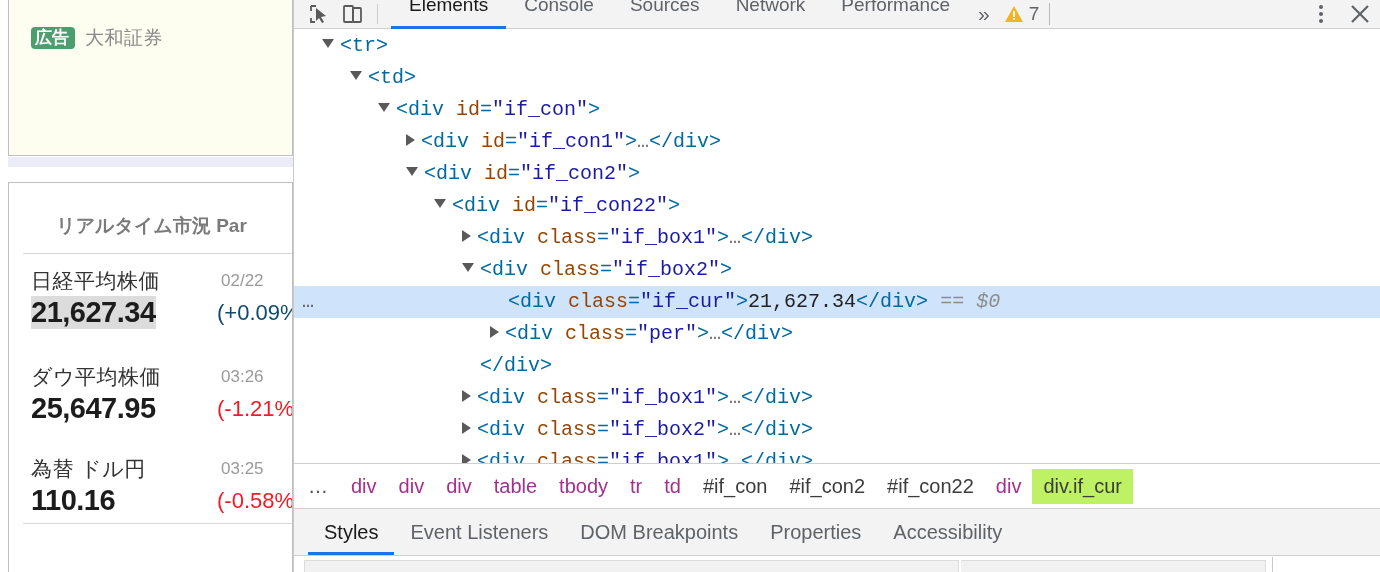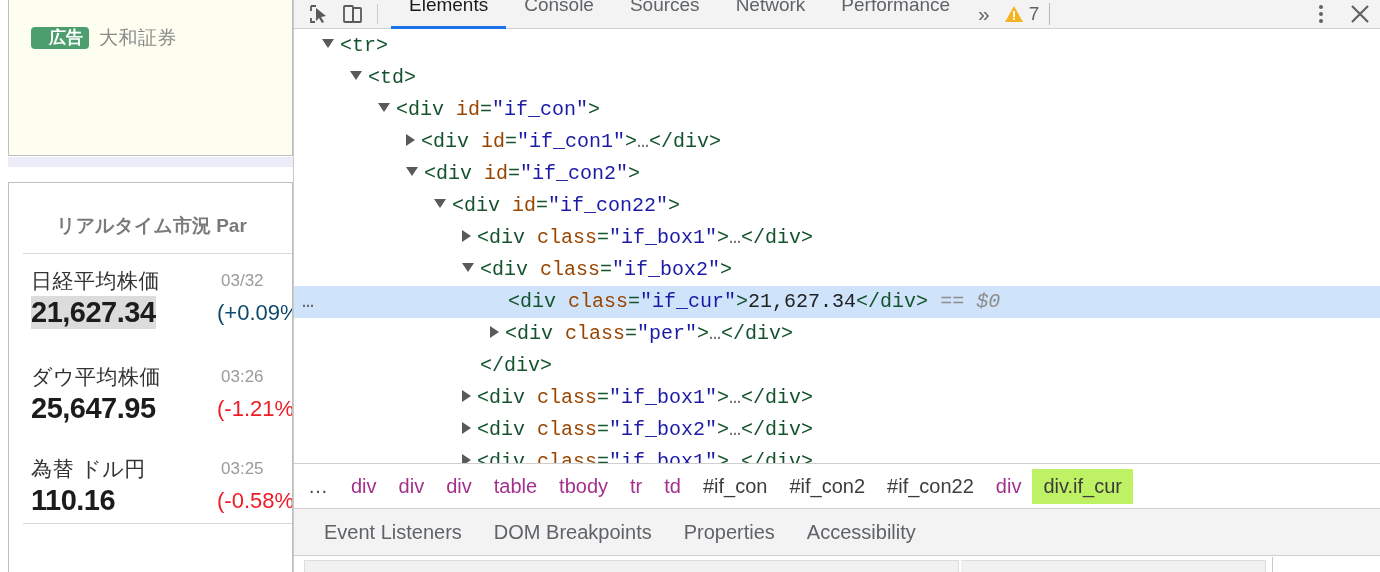--- a/index.html
+++ b/index.html
@@ -31,21 +31,21 @@
   }
   .ad-row {
     position: absolute; left: 22px; top: 36px;
     display: flex; align-items: center; gap: 10px;
   }
   .ad-badge {
     background: #4c9e6f;
     color: #ffffff;
     font-size: 17px;
     font-weight: 700;
-    padding: 2px 6px 3px 18px;
+    padding: 2px 6px 3px 4px;
     border-radius: 4px;
     line-height: 1.05;
     letter-spacing: 0px;
   }
   .ad-label {
     color: #8a8a8a;
     font-size: 19px;
     letter-spacing: 0.5px;
   }
   .ad-strip {
@@ -204,21 +204,21 @@
     border-left: 6px solid transparent;
     border-right: 6px solid transparent;
     border-top: 9px solid #5a5a5a;
   }
   .arrow.right {
     border-top: 6px solid transparent;
     border-bottom: 6px solid transparent;
     border-left: 9px solid #5a5a5a;
   }
   .arrow.blank { border: none; width: 12px; height: 9px; }
-  .tg  { color: #14532d; }   
+  .tg  { color: #0369a1; }   
   .at  { color: #994500; }   
   .av  { color: #1a1aa6; }   
   .txt { color: #222222; }   
   .dots-inline { color: #6a6a6a; }
   .eqdollar { color: #8d8d8d; font-style: italic; }
   .row-dots {
     position: absolute; left: 8px; top: 0;
     color: #5a5a5a; font-size: 20px; letter-spacing: 2px;
   }
 
@@ -303,21 +303,21 @@
     </div>
     <div class="ad-strip"></div>
 
     <div class="mkt-box">
       <div class="mkt-title">リアルタイム市況 Par</div>
       <div class="mkt-rule"></div>
 
       <div class="mkt-item" style="top:84px">
         <div class="mkt-name">日経平均株価</div>
       </div>
-      <div class="mkt-time" style="left:212px; top:88px">03/32</div>
+      <div class="mkt-time" style="left:212px; top:88px">02/22</div>
       <div class="mkt-item" style="top:113px">
         <span class="mkt-val sel">21,627.34</span>
       </div>
       <div class="mkt-pct pct-up" style="left:208px; top:117px">(+0.09%</div>
 
       <div class="mkt-item" style="top:180px">
         <div class="mkt-name">ダウ平均株価</div>
       </div>
       <div class="mkt-time" style="left:212px; top:184px">03:26</div>
       <div class="mkt-item" style="top:209px">
@@ -427,20 +427,23 @@
         <span class="crumb tagname">tr</span>
         <span class="crumb tagname">td</span>
         <span class="crumb idname">#if_con</span>
         <span class="crumb idname">#if_con2</span>
         <span class="crumb idname">#if_con22</span>
         <span class="crumb tagname">div</span>
         <span class="crumb idname sel">div.if_cur</span>
       </div>
 
     <div class="sub-tabs">
+      <div class="sub-tab active">
+        <span>Styles</span>
+      </div>
       <div class="sub-tab">
         <span>Event Listeners</span>
       </div>
       <div class="sub-tab">
         <span>DOM Breakpoints</span>
       </div>
       <div class="sub-tab">
         <span>Properties</span>
       </div>
       <div class="sub-tab">

